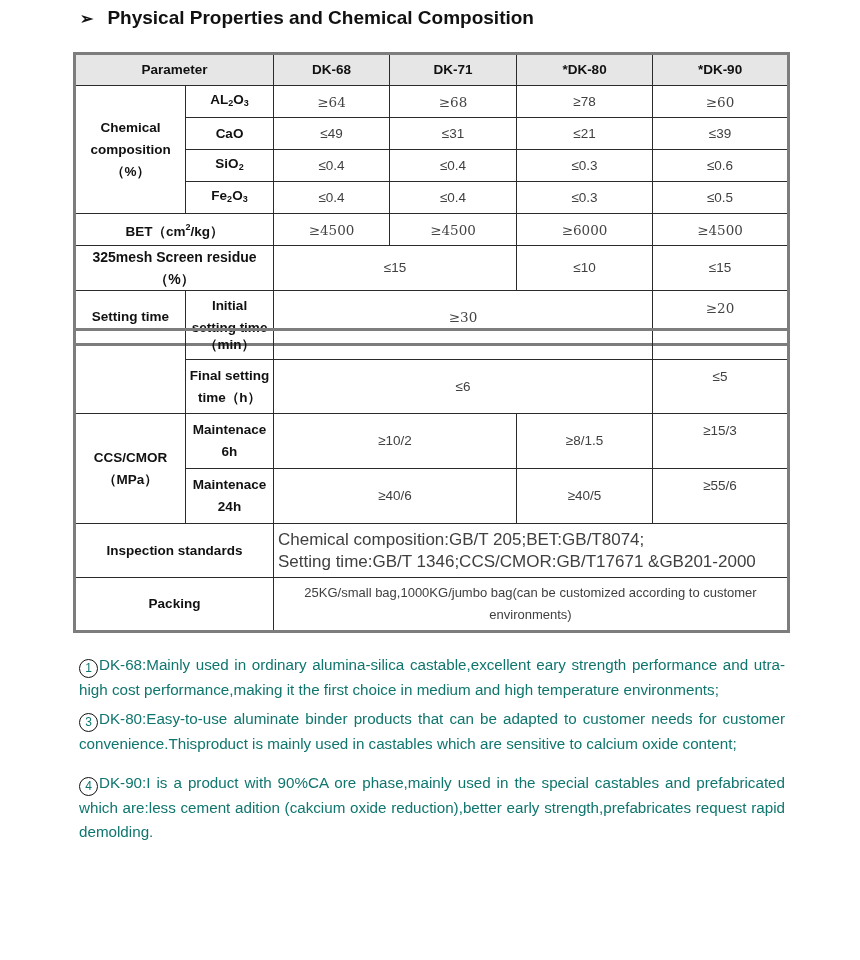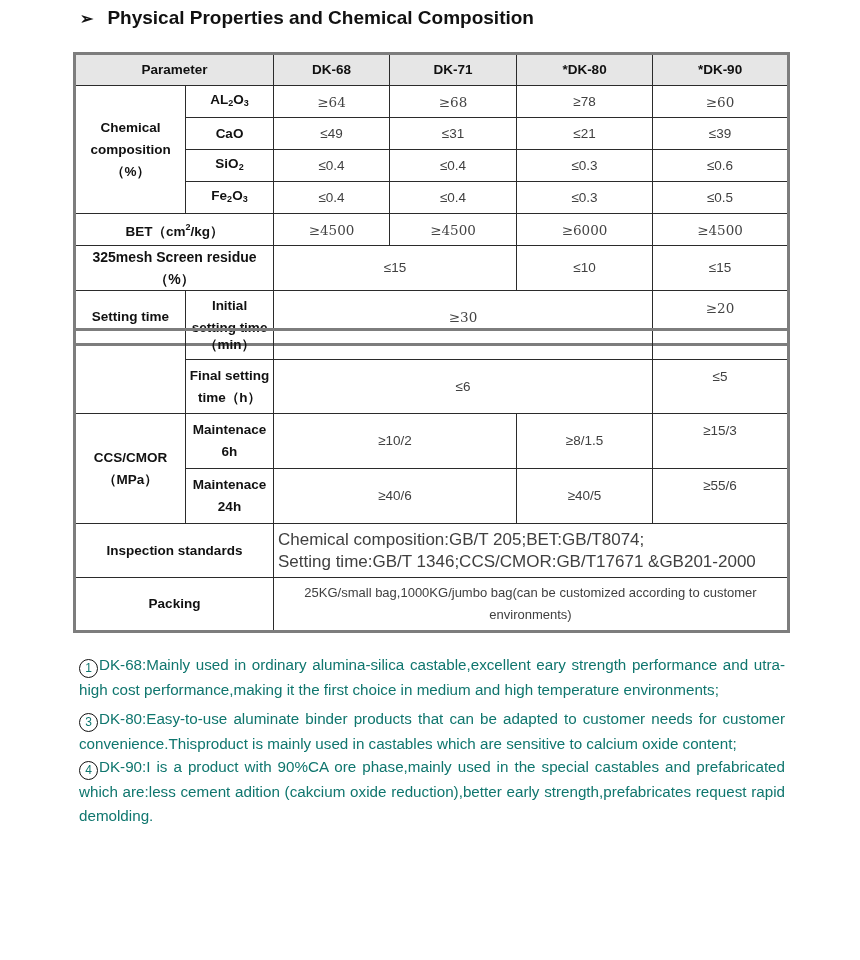--- a/index.html
+++ b/index.html
@@ -170,15 +170,15 @@
     <td colspan="4" class="sansval" style="font-size:13px">
       <div>25KG/small bag,1000KG/jumbo bag(can be customized according to customer</div>
       <div>environments)</div>
     </td>
   </tr>
 </tbody>
   </table>
 
 <div class="notes">
   <p><span class="circ">1</span><span>DK-68:Mainly used in ordinary alumina-silica castable,excellent eary strength performance and utra-high cost performance,making it the first choice in medium and high temperature environments;</span></p>
-  <p style="margin-bottom:0"><span class="circ">3</span><span>DK-80:Easy-to-use aluminate binder products that can be adapted to customer needs for customer convenience.Thisproduct is mainly used in castables which are sensitive to calcium oxide content;</span></p>
+  <p style="margin-bottom:16px"><span class="circ">3</span><span>DK-80:Easy-to-use aluminate binder products that can be adapted to customer needs for customer convenience.Thisproduct is mainly used in castables which are sensitive to calcium oxide content;</span></p>
   <p><span class="circ">4</span><span>DK-90:I is a product with 90%CA ore phase,mainly used in the special castables and prefabricated which are:less cement adition (cakcium oxide reduction),better early strength,prefabricates request rapid demolding.</span></p>
 </div>
 
 </body></html>

